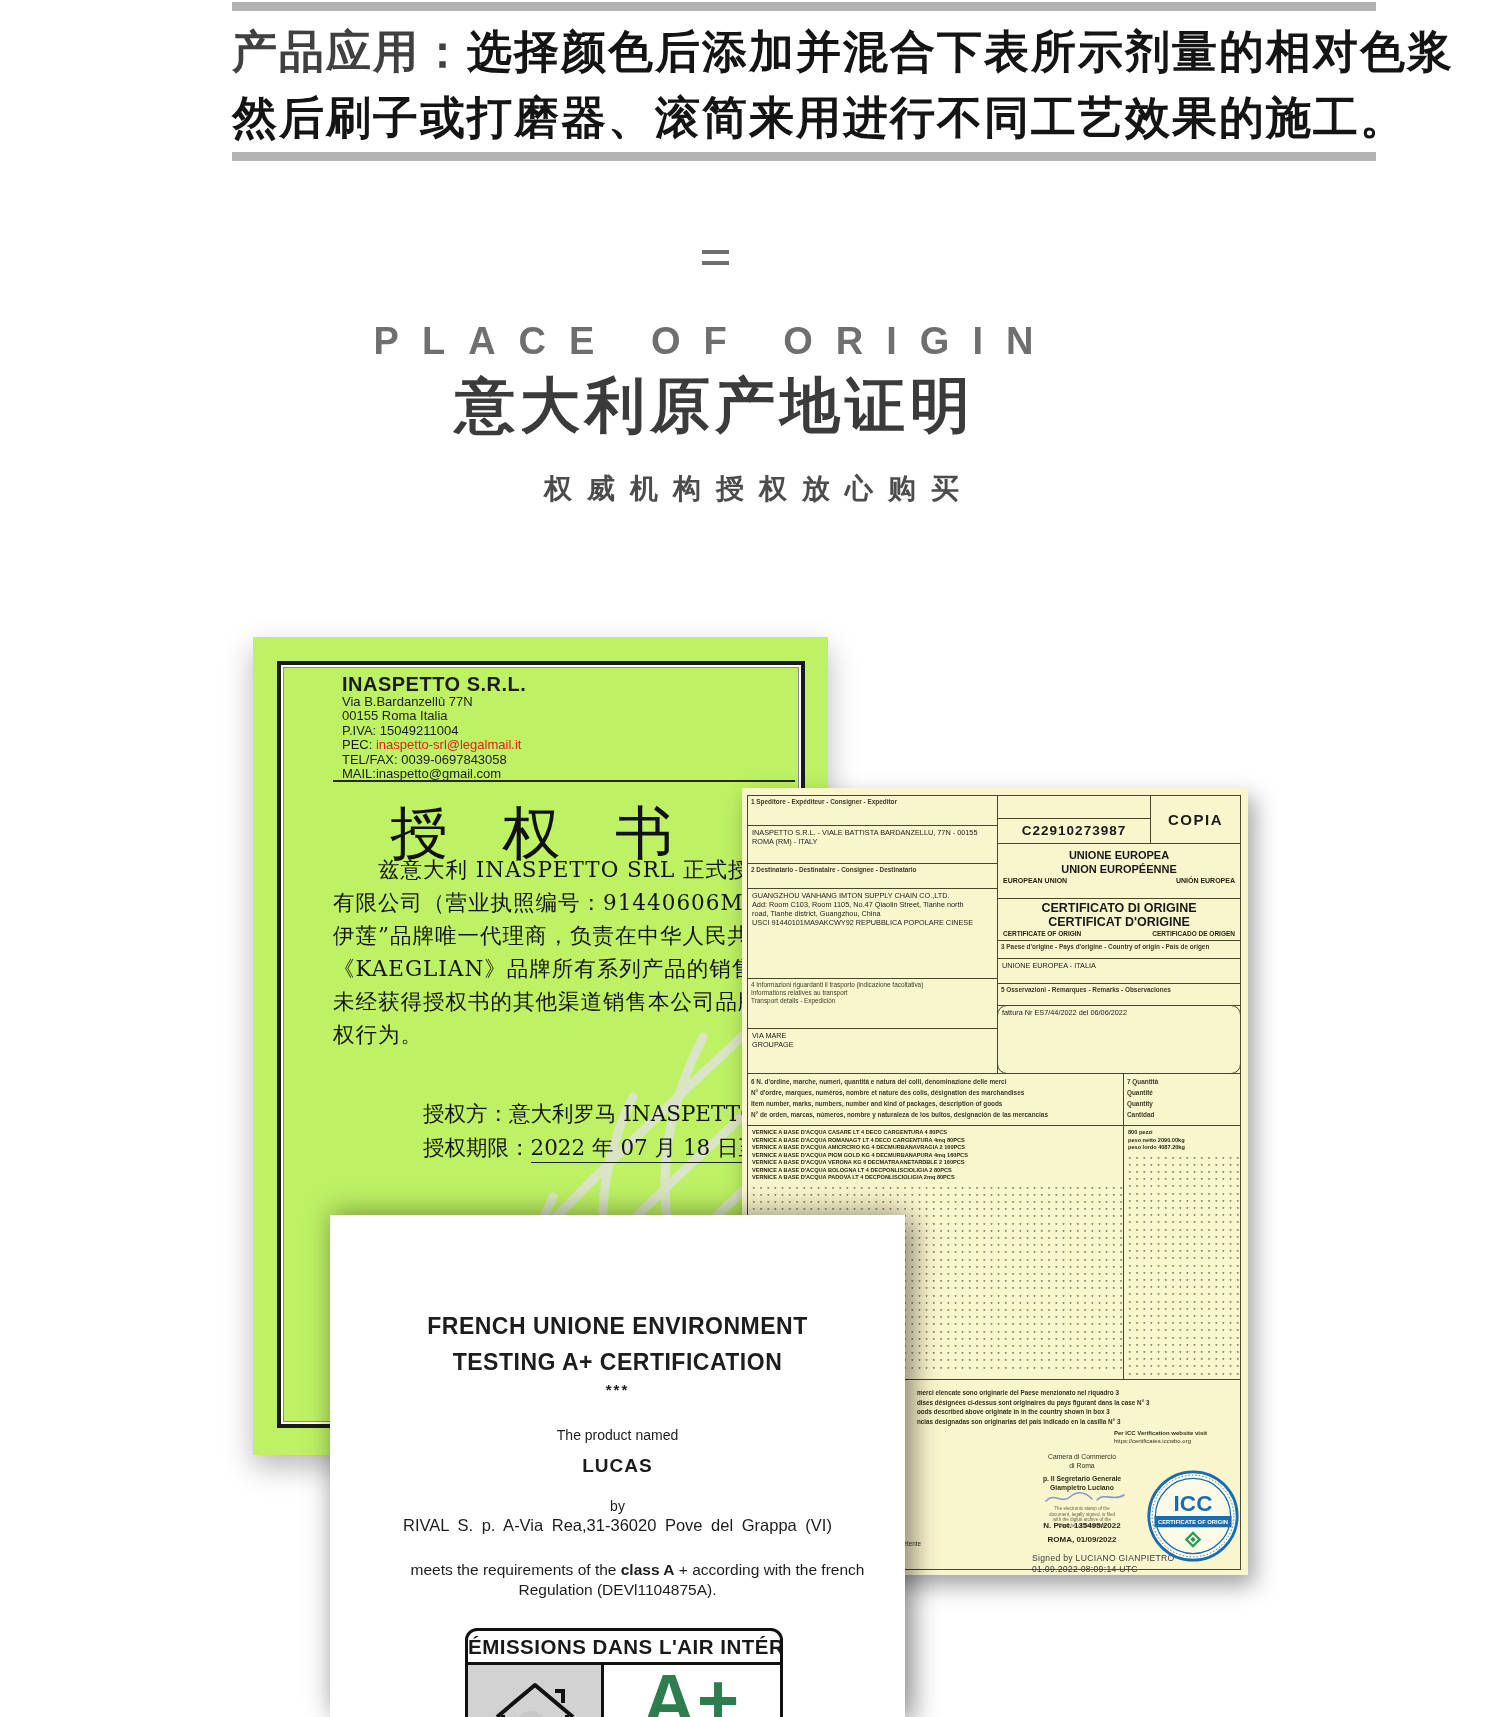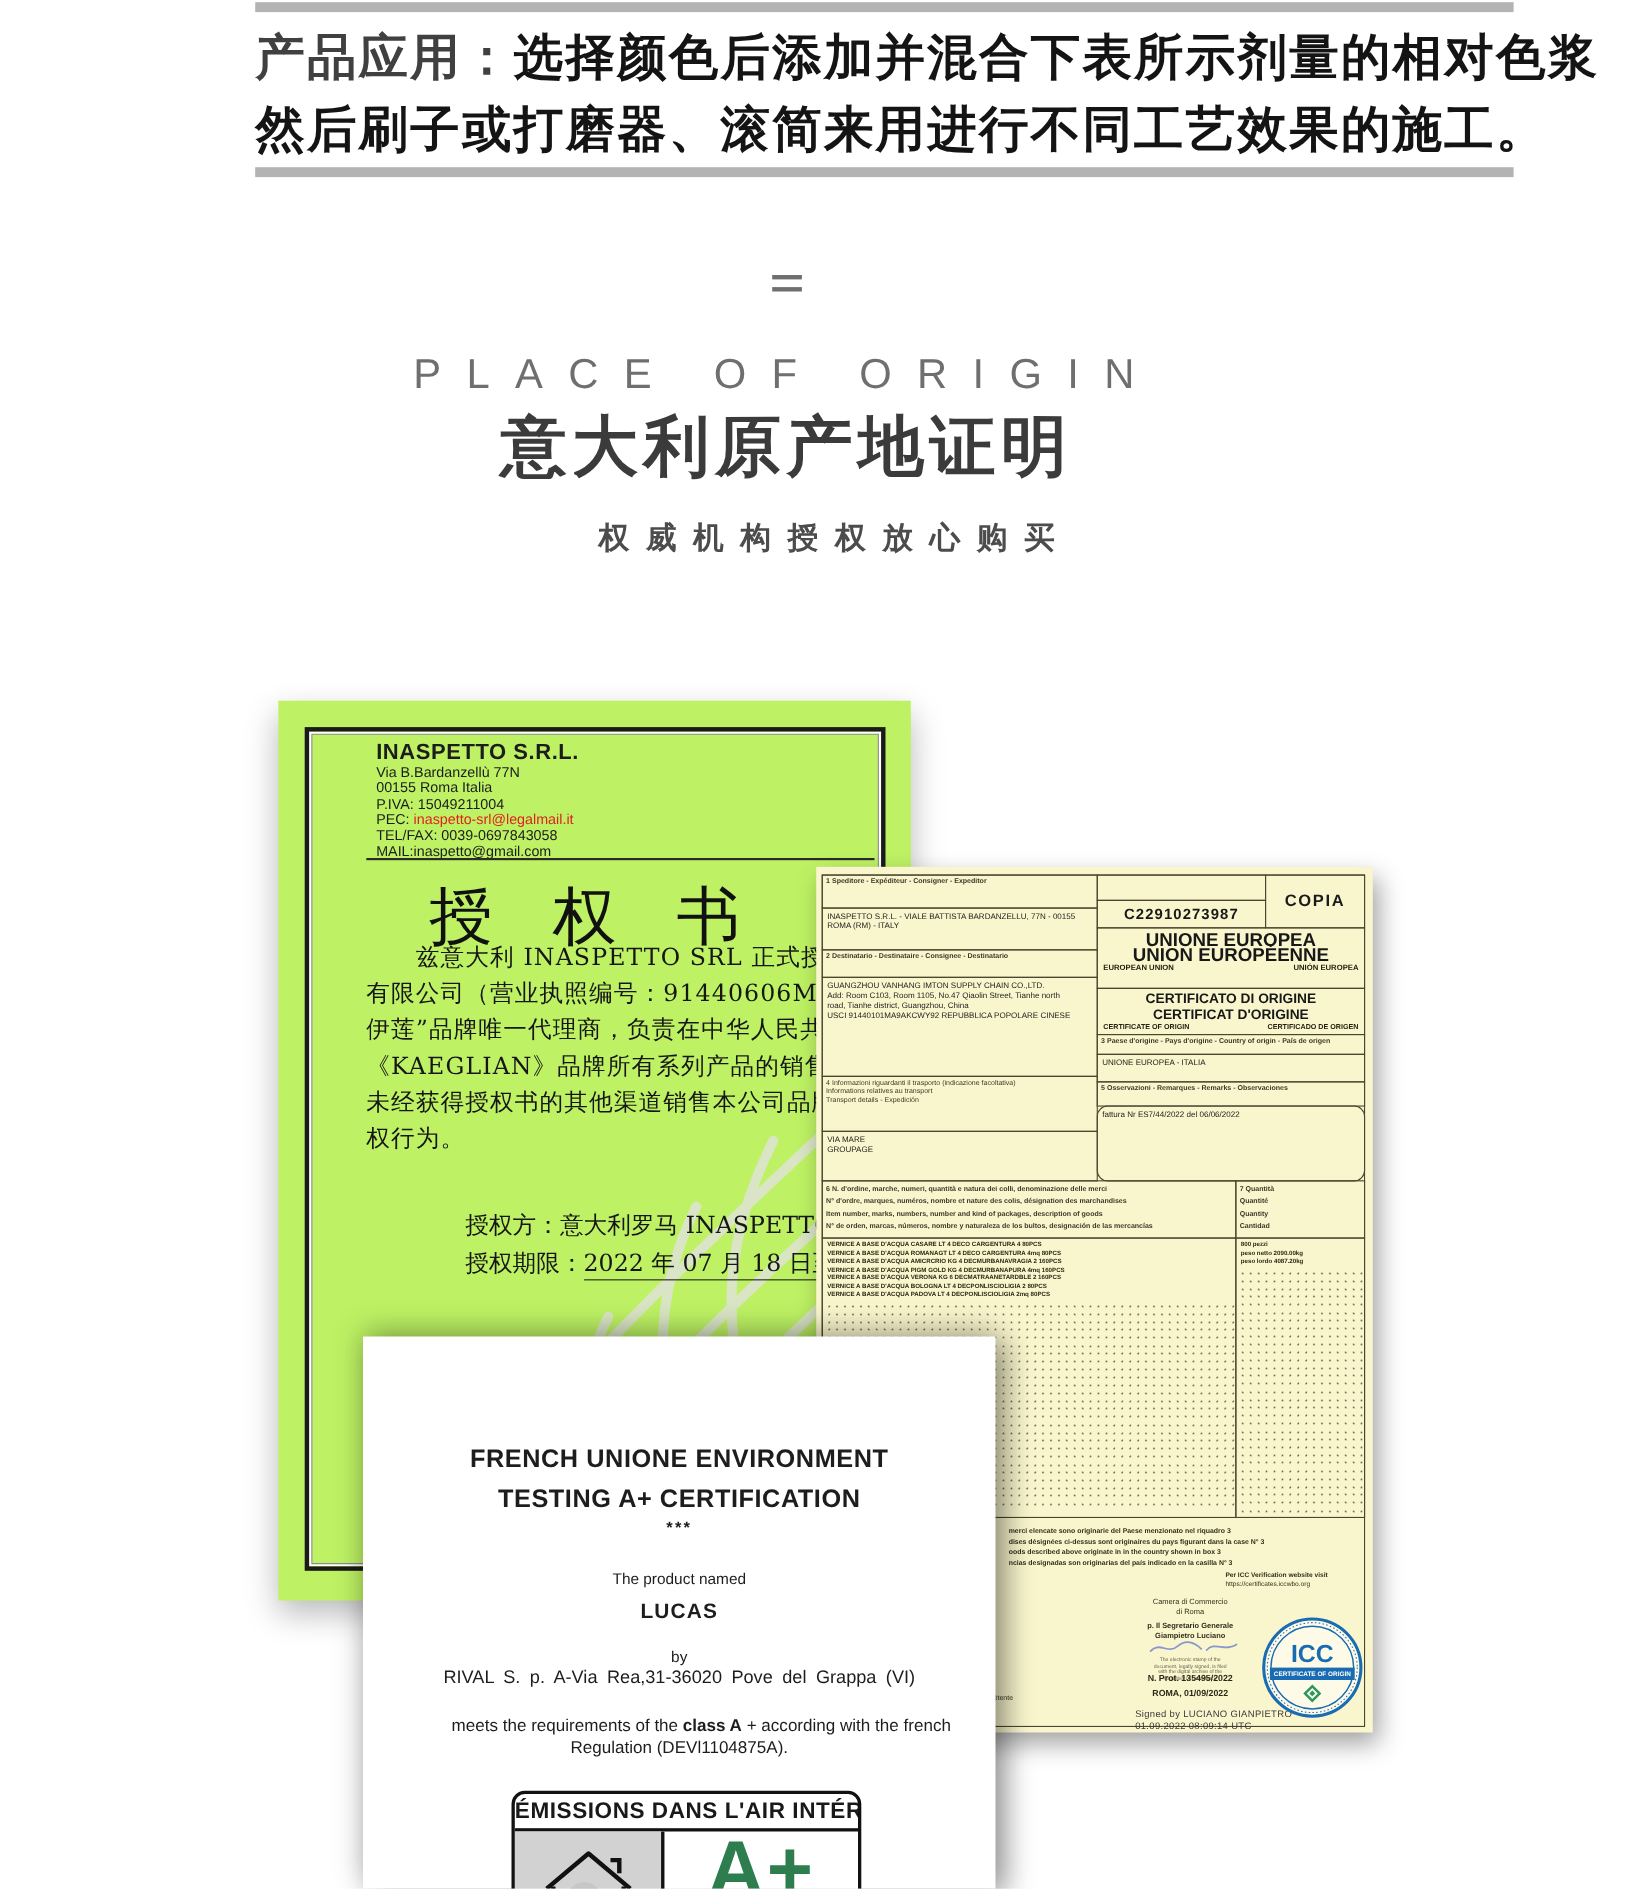--- a/index.html
+++ b/index.html
@@ -9,21 +9,21 @@
 
   
   .intro-bar{position:absolute;left:232px;width:1144px;height:9px;background:#b3b3b3;}
   .intro-line{position:absolute;left:232px;width:1180px;font-size:45px;font-weight:700;
               letter-spacing:2px;color:#141414;white-space:nowrap;}
   .intro-label{color:#404040;}
 
   
   .hdr{position:absolute;left:0;width:1430px;text-align:center;}
   .eq-bar{width:27px;height:4px;background:#6f6f6f;margin:0 auto 7px auto;}
-  .place-en{font-size:38px;letter-spacing:23px;color:#6f6f6f;font-weight:400;white-space:nowrap;}
+  .place-en{font-size:38px;letter-spacing:23px;color:#6f6f6f;font-weight:700;white-space:nowrap;}
   .place-cn{font-size:60px;font-weight:800;color:#3b3b3b;letter-spacing:5px;white-space:nowrap;}
   .tagline{font-size:28px;font-weight:600;color:#4c4c4c;letter-spacing:15px;white-space:nowrap;}
 
   
   .cert-left{position:absolute;left:253px;top:637px;width:575px;height:818px;background:#bef264;
              box-shadow:0 12px 28px rgba(0,0,0,.28);overflow:hidden;}
   .cert-left .frame{position:absolute;left:24px;top:24px;right:23px;bottom:27px;
              border:4px solid #1a1a1a;box-shadow:inset 0 0 0 2px #ffffff, inset 0 0 0 3px #8c8c8c;}
   .company{position:absolute;left:89px;top:40px;font-size:13px;line-height:14.5px;color:#1c1c1c;}
   .company .co-name{font-size:20px;font-weight:700;letter-spacing:.5px;margin-bottom:3px;}
@@ -44,21 +44,21 @@
 
   
   .cert-yellow{position:absolute;left:742px;top:788px;width:506px;height:787px;background:#f9f5cd;
                box-shadow:6px 10px 22px rgba(0,0,0,.38);overflow:hidden;color:#35301e;}
   .ybox{position:absolute;border:1px solid #4a452e;box-sizing:border-box;}
   .ylabel{font-size:6.4px;line-height:8px;padding:2px 3px;color:#3f3a28;font-weight:700;white-space:nowrap;}
   .yvalue{font-size:7.3px;line-height:9px;padding:2px 4px;color:#1c1c1c;}
   .ynum{font-size:13.5px;font-weight:700;text-align:center;letter-spacing:1px;color:#181818;padding-top:4px;}
   .copia{font-size:15px;font-weight:700;letter-spacing:1.5px;text-align:center;color:#1b1b1b;
          display:flex;align-items:center;justify-content:center;}
-  .eu-title{font-size:17px;font-weight:700;text-align:center;line-height:14px;color:#181818;padding-top:4px;}
+  .eu-title{font-size:11px;font-weight:700;text-align:center;line-height:14px;color:#181818;padding-top:4px;}
   .eu-row{display:flex;justify-content:space-between;font-size:7px;font-weight:700;padding:1px 5px;color:#26220f;}
   .cert-title{font-size:12.5px;font-weight:700;text-align:center;line-height:13.5px;color:#181818;padding-top:3px;}
   .goods{font-size:5.6px;line-height:7.5px;padding:3px 4px;color:#2c2817;white-space:nowrap;font-weight:600;}
   .fill{font-family:"Liberation Mono",monospace;font-size:6px;line-height:7.2px;padding:1px 4px;
         color:#46412c;overflow:hidden;white-space:nowrap;}
   .stmt{position:absolute;left:175px;top:600px;width:320px;font-size:6.3px;line-height:9.5px;
         color:#33301c;font-weight:700;white-space:nowrap;}
   .icc-note{position:absolute;left:372px;top:641px;width:122px;font-size:6px;line-height:8px;color:#33301c;}
   .cofblock{position:absolute;left:250px;width:180px;text-align:center;color:#33301c;}
   .tinygray{font-size:4.6px;line-height:5.6px;color:#6b6650;}

